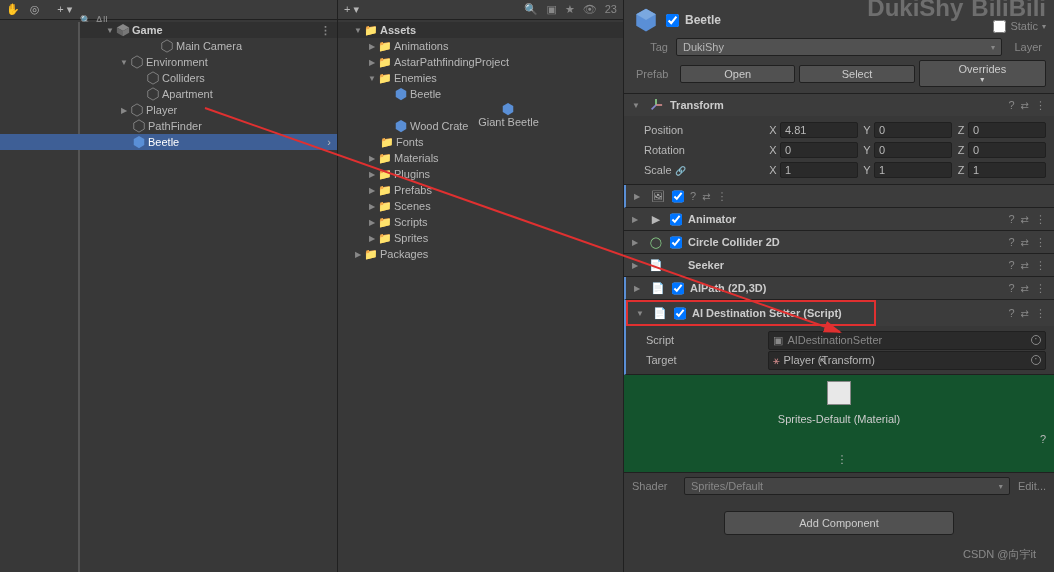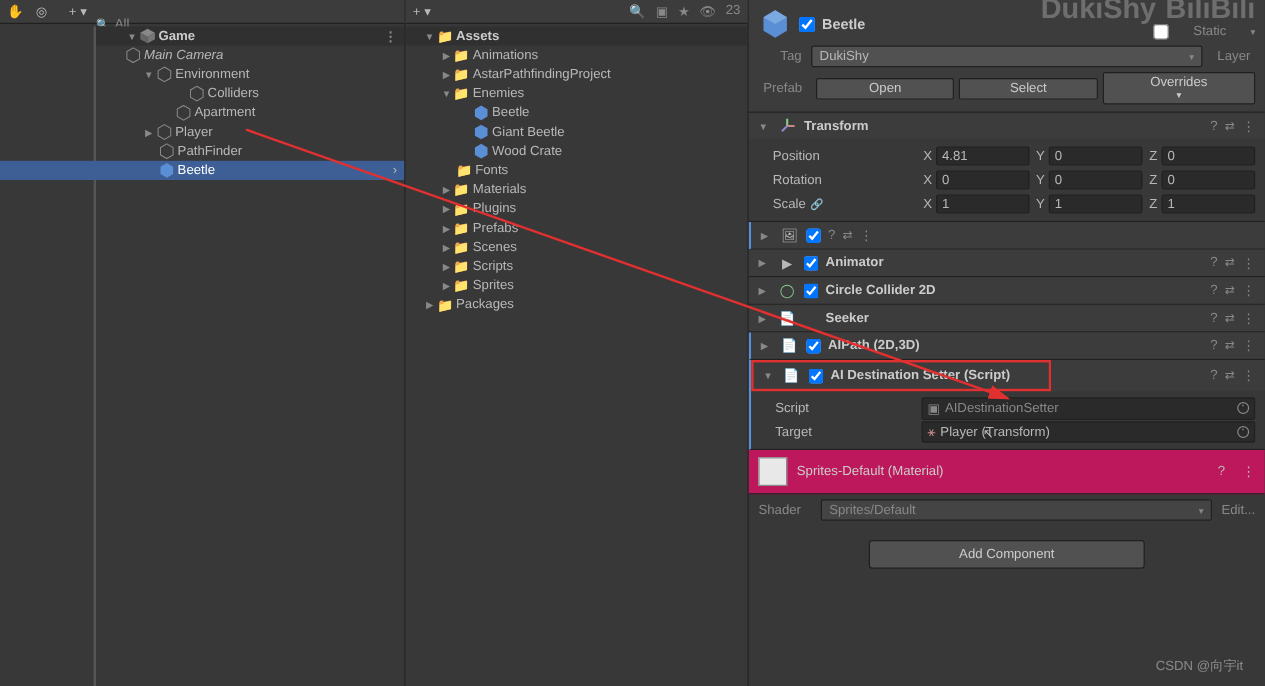--- a/index.html
+++ b/index.html
@@ -20,21 +20,21 @@
 .tree-row .arrow { width: 12px; text-align: center; font-size: 8px; color: #888; }
 .tree-row .icon { width: 14px; height: 14px; display: inline-flex; align-items: center; justify-content: center; margin-right: 2px; }
 .tree-row .label { white-space: nowrap; }
 .tree-row .dots { position: absolute; right: 6px; color: #888; }
 .proj-toolbar { height: 20px; background: #3c3c3c; display: flex; align-items: center; padding: 0 6px; gap: 4px; border-bottom: 1px solid #202020; }
 .proj-toolbar .icons { margin-left: auto; display: flex; gap: 8px; color: #888; }
 .insp-header { background: #3c3c3c; padding: 6px 8px; border-bottom: 1px solid #202020; }
 .insp-title-row { display: flex; align-items: center; gap: 6px; }
 .cube-icon { width: 28px; height: 28px; display:flex;align-items:center;justify-content:center; }
 .insp-name { font-weight: bold; color: #ccc; font-size: 12px; }
-.static-label { margin-left: auto; display:flex;align-items:center;gap:20px; color:#888;margin-top:12px; }
+.static-label { margin-left: auto; display:flex;align-items:center;gap:4px; color:#888;margin-top:12px; }
 .tag-layer-row { display: flex; align-items: center; gap: 4px; margin-top: 4px; }
 .tag-layer-row .lbl { color: #888; width: 40px; text-align: right; padding-right: 4px; }
 .dropdown { flex: 1; background: #515151; border: 1px solid #202020; padding: 2px 6px; display: flex; justify-content: space-between; align-items: center; color: #b8b8b8; border-radius: 2px; cursor: pointer; }
 .dropdown::after { content: "▾"; font-size: 8px; color: #888; }
 .prefab-row { display: flex; align-items: center; gap: 4px; margin-top: 4px; }
 .prefab-row .lbl { color: #888; width: 44px; padding-left: 4px; }
 .prefab-btn { flex: 1; background: #515151; border: 1px solid #202020; padding: 2px; text-align: center; color: #ccc; border-radius: 2px; cursor: pointer; }
 .component { border-bottom: 1px solid #202020; }
 .comp-header { display: flex; align-items: center; gap: 6px; padding: 3px 8px; background: #3c3c3c; cursor: pointer; }
 .comp-header .arrow { width: 10px; font-size: 8px; color: #888; }
@@ -48,21 +48,21 @@
 .prop-row { display: flex; align-items: center; height: 20px; gap: 4px; }
 .prop-label { width: 130px; padding-left: 12px; color: #b8b8b8; }
 .xyz { display: flex; flex: 1; gap: 2px; }
 .xyz .axis { display: flex; align-items: center; flex: 1; }
 .xyz .axis-lbl { width: 14px; text-align: center; color: #b8b8b8; }
 .num-input { flex: 1; background: #2a2a2a; border: 1px solid #202020; padding: 1px 4px; color: #b8b8b8; border-radius: 2px; }
 .obj-field { flex: 1; background: #2a2a2a; border: 1px solid #202020; padding: 2px 4px; display: flex; align-items: center; gap: 4px; border-radius: 2px; position: relative; }
 .obj-field .circ { position: absolute; right: 4px; width: 10px; height: 10px; border: 1px solid #888; border-radius: 50%; }
 .obj-field .circ::after { content:"·"; position:absolute; left:2px; top:-4px; color:#888;}
 .highlight-box { border: 2px solid #e03030; }
-.material-row { display:flex; align-items:center; gap:8px; padding:6px 8px; background:#be185d; border-bottom:1px solid #202020;}
+.material-row { display:flex; align-items:center; gap:8px; padding:6px 8px; background:#14532d; border-bottom:1px solid #202020;flex-direction:column;}
 .mat-swatch { width:24px; height:24px; background:#e8e8e8; border:1px solid #888; }
 .shader-row { display:flex; align-items:center; gap:8px; padding:4px 8px; }
 .add-comp { margin: 12px auto; width: 230px; padding: 5px; text-align: center; background: #515151; border: 1px solid #202020; border-radius: 3px; cursor: pointer; color: #ccc; }
 .watermark { position: absolute; bottom: 10px; right: 18px; color: rgba(255,255,255,0.4); font-size: 11px; }
 .red-line { position:absolute; pointer-events:none; }
 svg.icon-svg { width: 14px; height: 14px; }
 .lock-icon { color:#888; margin-left:4px; font-size:9px;}
 .blue-accent { border-left: 2px solid #5a8fd6; }
 .bilibili-wm { position:absolute; top:-6px; right:8px; display:flex; align-items:center; gap:8px; opacity:0.28; pointer-events:none; }
 .bilibili-txt { font-family:Impact,Arial Black,sans-serif; font-size:24px; font-weight:900; color:#eee; letter-spacing:0; }
@@ -89,38 +89,38 @@
             <span class="icon">
               <svg class="icon-svg" viewBox="0 0 16 16">
                   <polygon points="8,1 15,5 8,9 1,5" fill="#888"></polygon>
                   <polygon points="1,5 8,9 8,15 1,11" fill="#666"></polygon>
                   <polygon points="15,5 8,9 8,15 15,11" fill="#777"></polygon>
                 </svg>
             </span>
             <span class="label">Game</span>
             <span class="dots">⋮</span>
           </div>
-          <div class="tree-row" style="padding-left:24px;font-style:italic;">
+          <div class="tree-row" style="padding-left:80px;">
             <span class="icon">
                 <svg class="icon-svg" viewBox="0 0 16 16">
                   <polygon points="8,1 14,4.5 14,11.5 8,15 2,11.5 2,4.5" fill="none" stroke="#888"></polygon>
                 </svg>
               </span>
             <span class="label">Main Camera</span>
           </div>
           <div class="tree-row" style="padding-left:38px;">
             <span class="arrow">▼</span>
             <span class="icon">
                 <svg class="icon-svg" viewBox="0 0 16 16">
                   <polygon points="8,1 14,4.5 14,11.5 8,15 2,11.5 2,4.5" fill="none" stroke="#888"></polygon>
                 </svg>
               </span>
             <span class="label">Environment</span>
           </div>
-          <div class="tree-row" style="padding-left:66px;margin-left:11px;">
+          <div class="tree-row" style="padding-left:66px;">
             <span class="icon">
                 <svg class="icon-svg" viewBox="0 0 16 16">
                   <polygon points="8,1 14,4.5 14,11.5 8,15 2,11.5 2,4.5" fill="none" stroke="#888"></polygon>
                 </svg>
               </span>
             <span class="label">Colliders</span>
           </div>
           <div class="tree-row" style="padding-left:66px;">
             <span class="icon">
                 <svg class="icon-svg" viewBox="0 0 16 16">
@@ -195,21 +195,21 @@
         <span class="label">Enemies</span>
       </div>
       <div class="tree-row" style="padding-left:56px;">
         <span class="icon">
             <svg class="icon-svg" viewBox="0 0 16 16">
               <polygon points="8,1 14,4.5 14,11.5 8,15 2,11.5 2,4.5" fill="#5a8fd6"></polygon>
             </svg>
           </span>
         <span class="label">Beetle</span>
       </div>
-      <div class="tree-row" style="padding-left:56px;">
+      <div class="tree-row" style="padding-left:56px;flex-direction:column;">
         <span class="icon">
             <svg class="icon-svg" viewBox="0 0 16 16">
               <polygon points="8,1 14,4.5 14,11.5 8,15 2,11.5 2,4.5" fill="#5a8fd6"></polygon>
             </svg>
           </span>
         <span class="label">Giant Beetle</span>
       </div>
       <div class="tree-row" style="padding-left:56px;">
         <span class="icon">
             <svg class="icon-svg" viewBox="0 0 16 16">

